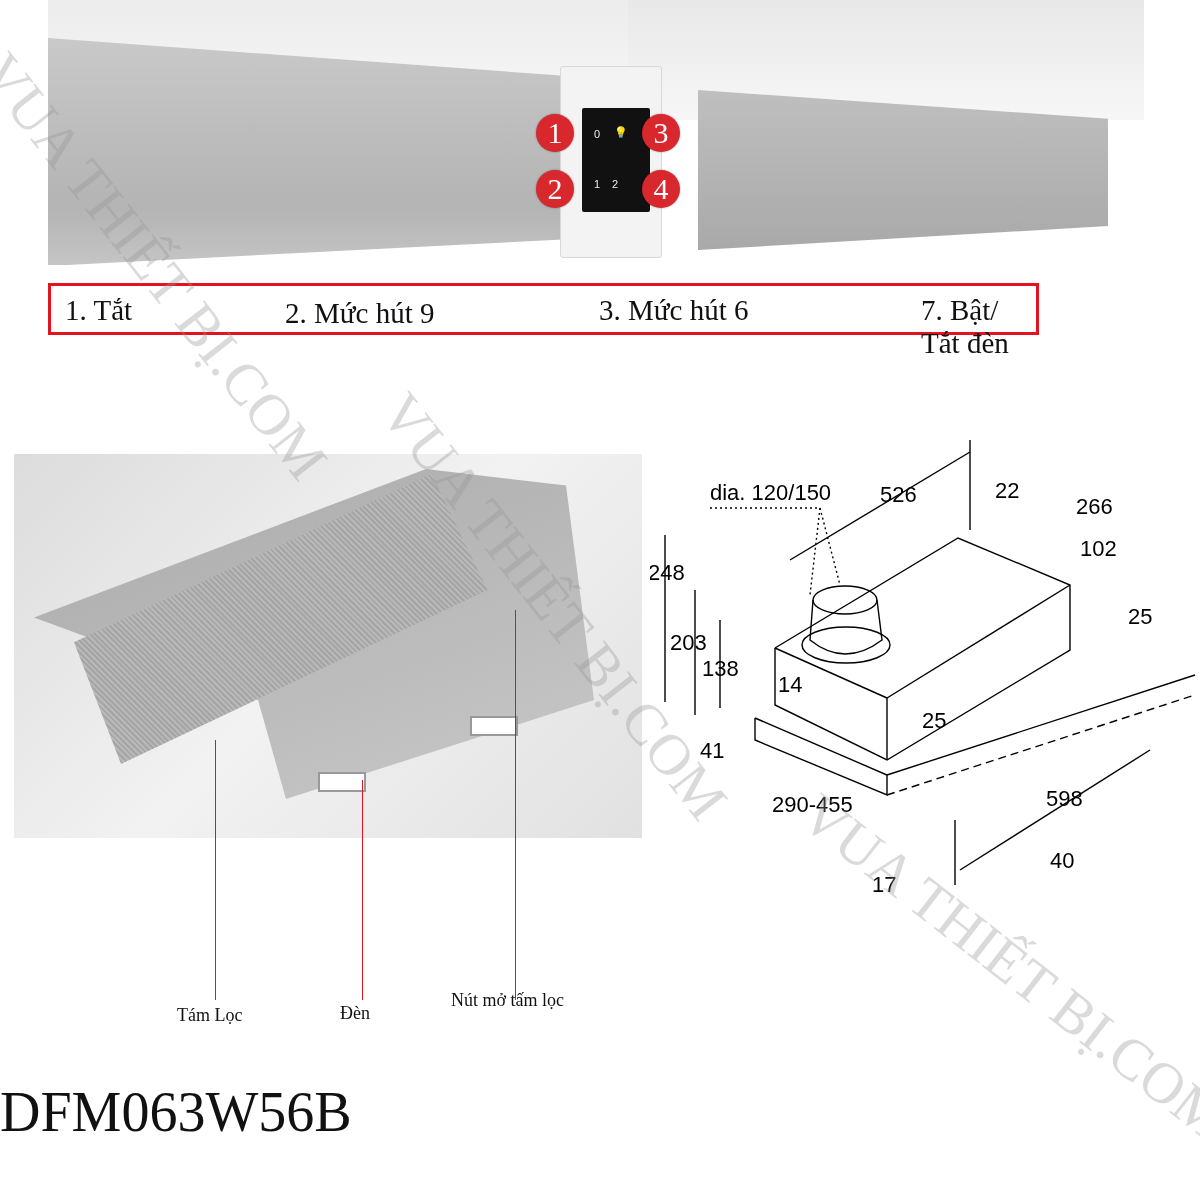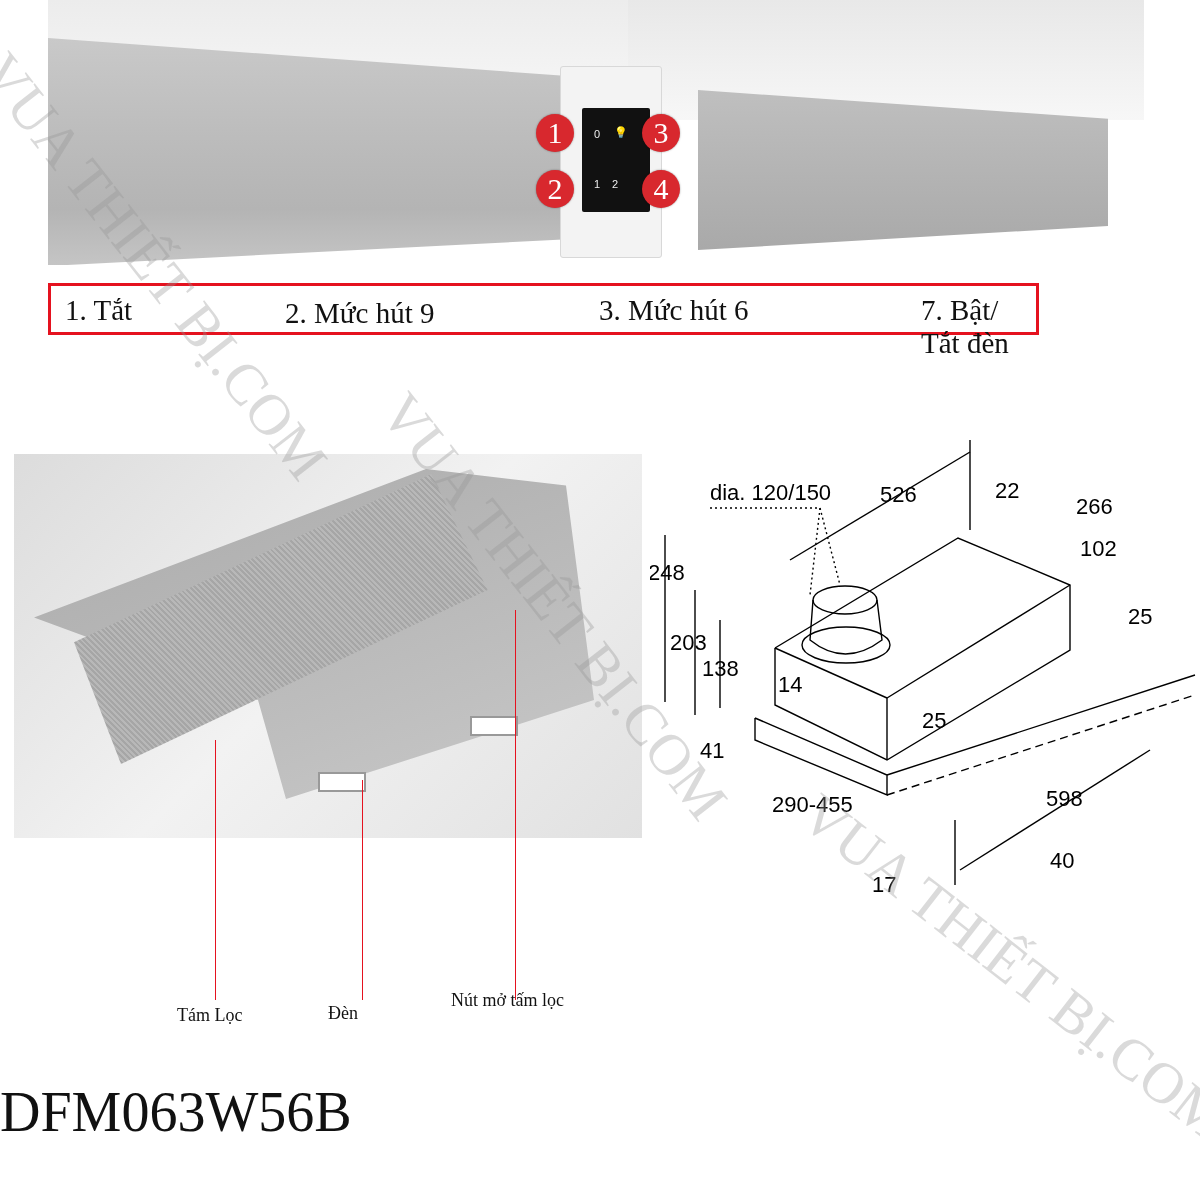--- a/index.html
+++ b/index.html
@@ -64,21 +64,21 @@
 <div id="hood-photo" class="abs">
   <div class="abs hood-body"></div>
   <div class="abs filter"></div>
   <div class="abs lamp" style="left:304px;top:318px"></div>
   <div class="abs lamp" style="left:456px;top:262px"></div>
 </div>
 <div class="abs pointer" style="left:215px;top:740px;height:260px"></div>
 <div class="abs pointer" style="left:362px;top:780px;height:220px"></div>
 <div class="abs pointer" style="left:515px;top:610px;height:390px"></div>
 <span class="abs caption" style="left:177px;top:1005px">Tám Lọc</span>
-<span class="abs caption" style="left:328px;top:1003px">Đèn</span>
+<span class="abs caption" style="left:340px;top:1003px">Đèn</span>
 <span class="abs caption" style="left:451px;top:990px">Nút mở tấm lọc</span>
 
 <svg id="drawing" class="abs" viewBox="0 0 550 460">
   <g stroke="#000" stroke-width="1.4" fill="none">
 
     <polyline points="125,208 308,98 420,145 420,210 237,320 125,265 125,208"></polyline>
     <line x1="237" y1="258" x2="420" y2="145"></line>
     <line x1="125" y1="208" x2="237" y2="258"></line>
     <line x1="237" y1="258" x2="237" y2="320"></line>
 

